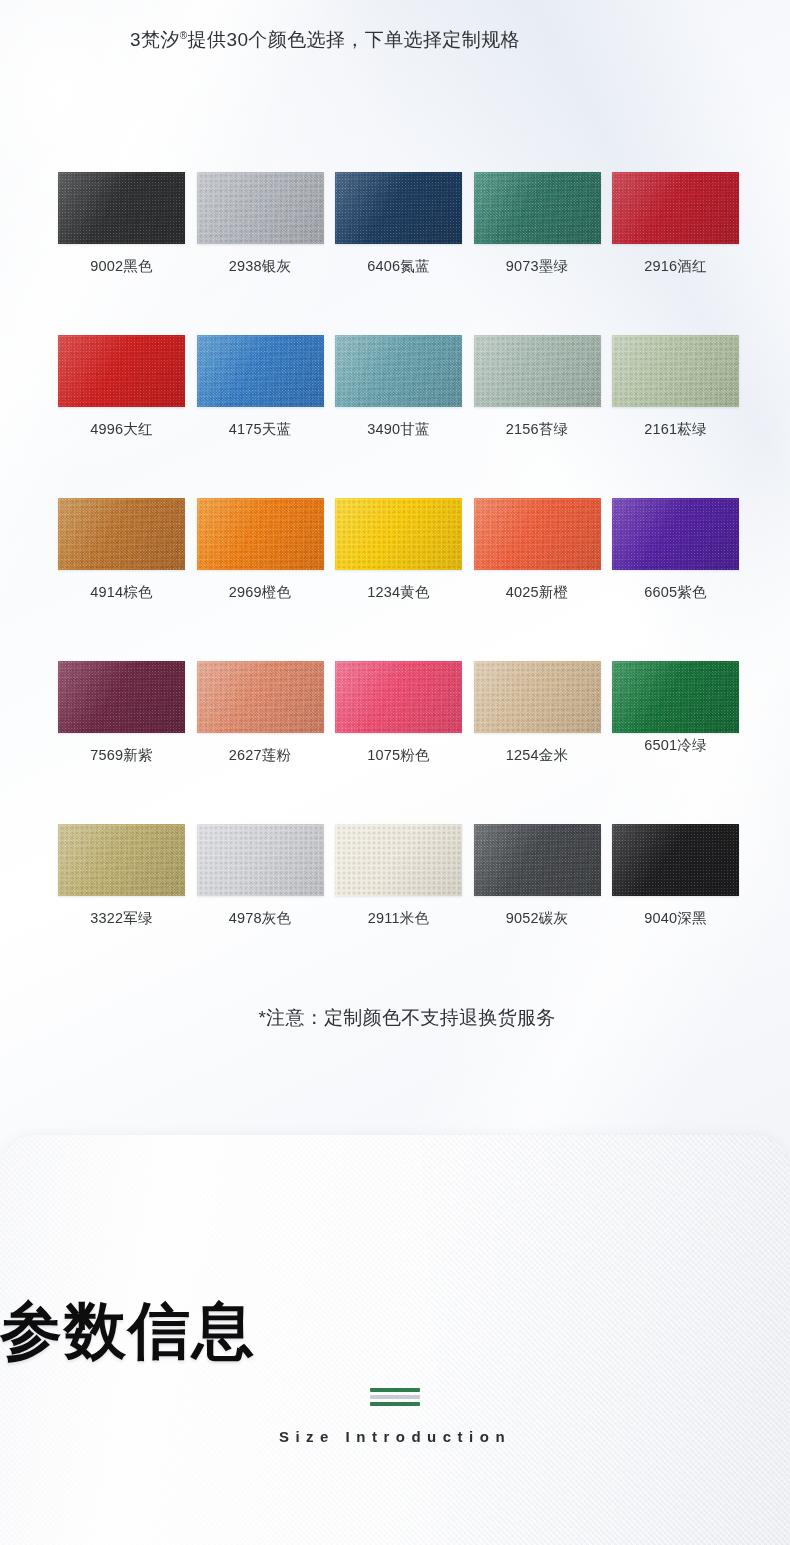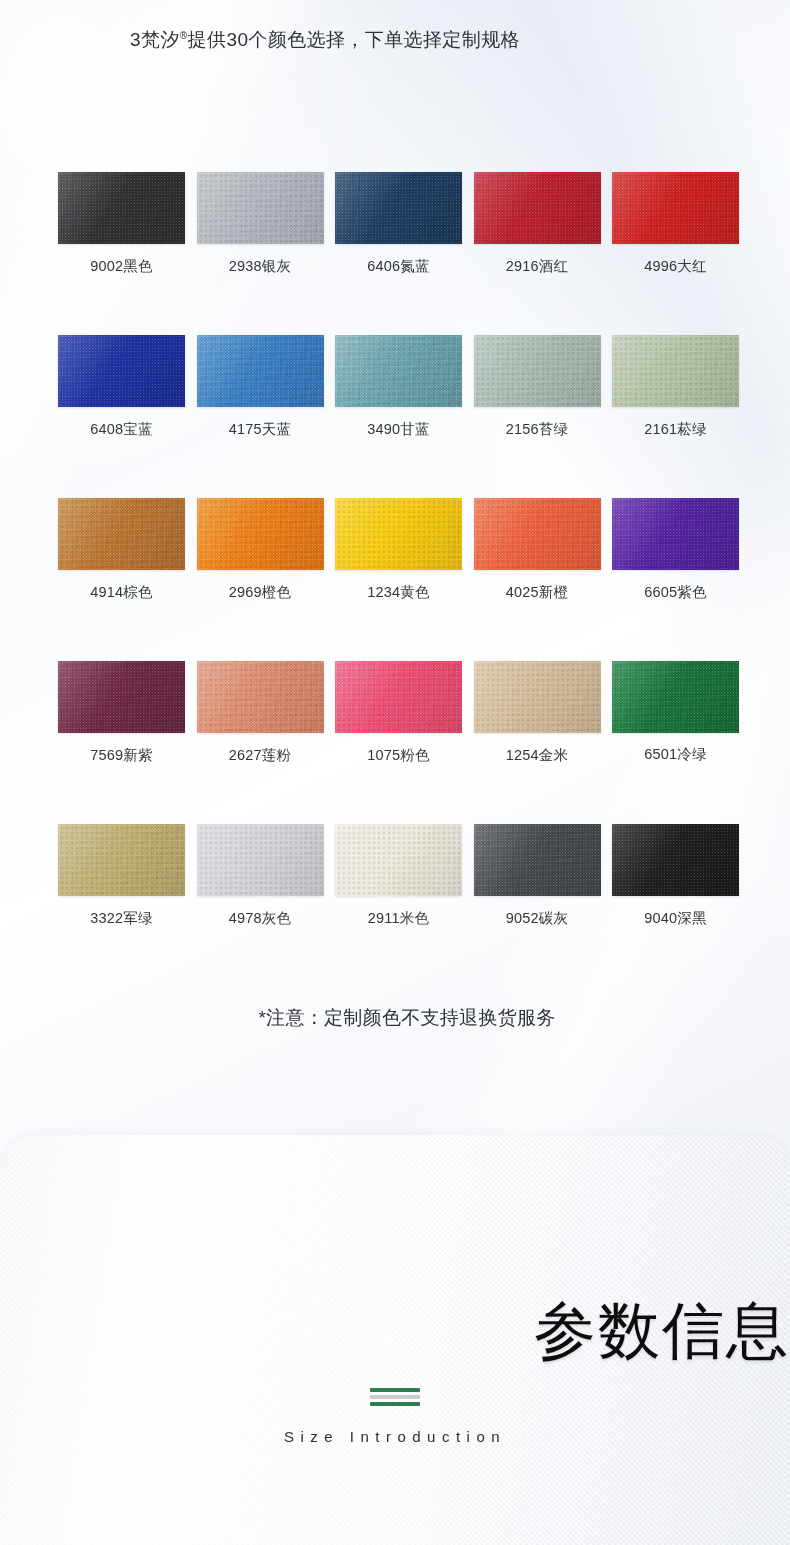--- a/index.html
+++ b/index.html
@@ -55,21 +55,21 @@
     background:
       repeating-linear-gradient(41deg, rgba(255,255,255,.10) 0 1px, rgba(0,0,0,.045) 1px 2px),
       repeating-linear-gradient(133deg, rgba(255,255,255,.07) 0 1px, rgba(0,0,0,.035) 1px 2px),
       linear-gradient(120deg, rgba(255,255,255,.13) 0%, rgba(255,255,255,0) 40%, rgba(0,0,0,.05) 100%);
     mix-blend-mode:overlay;
   }
   .swatch-label {
     margin-top:13px; text-align:center;
     font-size:14.5px; color:#333739; letter-spacing:.2px; white-space:nowrap;
   }
-  .swatch-cell.raised .swatch-label { margin-top:12px; }
+  .swatch-cell.raised .swatch-label { margin-top:3px; }
 
   
   .note {
     position:absolute; left:12px; top:1005px; width:790px;
     text-align:center; font-size:19px; color:#2f3338; letter-spacing:.3px;
   }
 
   
   .bottom-panel {
     position:absolute; left:0; top:1135px; width:790px; height:410px;
@@ -87,38 +87,38 @@
     opacity:.55;
   }
   .bottom-panel::after {
     content:""; position:absolute; left:-10%; top:-40%; width:65%; height:190%;
     background:linear-gradient(103deg, rgba(255,255,255,0) 0%, rgba(255,255,255,.9) 45%, rgba(255,255,255,0) 100%);
     transform:rotate(-4deg);
   }
 
   .section-title {
     position:absolute; left:0; top:1300px; width:790px;
-    text-align:right;
-    font-size:62px; font-weight:normal; color:#0d0d0d;
+    text-align:left;
+    font-size:62px; font-weight:bold; color:#0d0d0d;
     letter-spacing:2px; line-height:1;
     text-shadow:0 2px 3px rgba(120,130,150,.22);
   }
   .section-divider {
     position:absolute; left:50%; top:1388px; transform:translateX(-50%);
     width:50px;
   }
   .section-divider span { display:block; height:4px; border-radius:1px; }
   .section-divider .bar-top    { background:#2f7d4f; }
   .section-divider .bar-mid    { background:#c9ccd1; margin-top:3px; }
   .section-divider .bar-bottom { background:#2f7d4f; margin-top:3px; }
 
   .section-subtitle {
     position:absolute; left:0; top:1428px; width:790px;
     text-align:center;
-    font-size:15px; font-weight:normal; color:#2b2f33;
+    font-size:15px; font-weight:bold; color:#2b2f33;
     letter-spacing:6.5px;
   }
 </style>
 </head>
 <body>
 
 <div class="sheen"></div>
 
 <div class="header">
   <div class="header-title">
@@ -133,30 +133,30 @@
     </div>
     <div class="swatch-cell">
       <div class="swatch-chip" style="background-color: rgb(179, 184, 191); background-image: radial-gradient(rgba(255, 255, 255, 0.16) 40%, rgba(0, 0, 0, 0) 41%), radial-gradient(rgba(0, 0, 0, 0.1) 40%, rgba(0, 0, 0, 0) 41%), linear-gradient(125deg, rgba(255, 255, 255, 0.18) 0%, rgba(255, 255, 255, 0) 45%, rgba(0, 0, 0, 0.1) 100%); background-position: 0px 0px, 1.5px 1.5px, 0px 0px;"></div>
       <div class="swatch-label">2938银灰</div>
     </div>
     <div class="swatch-cell">
       <div class="swatch-chip" style="background-color: rgb(30, 60, 94); background-image: radial-gradient(rgba(255, 255, 255, 0.16) 40%, rgba(0, 0, 0, 0) 41%), radial-gradient(rgba(0, 0, 0, 0.1) 40%, rgba(0, 0, 0, 0) 41%), linear-gradient(125deg, rgba(255, 255, 255, 0.18) 0%, rgba(255, 255, 255, 0) 45%, rgba(0, 0, 0, 0.1) 100%); background-position: 0px 0px, 1.5px 1.5px, 0px 0px;"></div>
       <div class="swatch-label">6406氮蓝</div>
     </div>
     <div class="swatch-cell">
+      <div class="swatch-chip" style="background-color: rgb(50, 116, 101); background-image: radial-gradient(rgba(255, 255, 255, 0.16) 40%, rgba(0, 0, 0, 0) 41%), radial-gradient(rgba(0, 0, 0, 0.1) 40%, rgba(0, 0, 0, 0) 41%), linear-gradient(125deg, rgba(255, 255, 255, 0.18) 0%, rgba(255, 255, 255, 0) 45%, rgba(0, 0, 0, 0.1) 100%); background-position: 0px 0px, 1.5px 1.5px, 0px 0px;"></div>
+      <div class="swatch-label">9073墨绿</div>
+    </div>
+    <div class="swatch-cell">
       <div class="swatch-chip" style="background-color: rgb(187, 31, 45); background-image: radial-gradient(rgba(255, 255, 255, 0.16) 40%, rgba(0, 0, 0, 0) 41%), radial-gradient(rgba(0, 0, 0, 0.1) 40%, rgba(0, 0, 0, 0) 41%), linear-gradient(125deg, rgba(255, 255, 255, 0.18) 0%, rgba(255, 255, 255, 0) 45%, rgba(0, 0, 0, 0.1) 100%); background-position: 0px 0px, 1.5px 1.5px, 0px 0px;"></div>
       <div class="swatch-label">2916酒红</div>
     </div>
     <div class="swatch-cell">
       <div class="swatch-chip" style="background-color: rgb(207, 32, 32); background-image: radial-gradient(rgba(255, 255, 255, 0.16) 40%, rgba(0, 0, 0, 0) 41%), radial-gradient(rgba(0, 0, 0, 0.1) 40%, rgba(0, 0, 0, 0) 41%), linear-gradient(125deg, rgba(255, 255, 255, 0.18) 0%, rgba(255, 255, 255, 0) 45%, rgba(0, 0, 0, 0.1) 100%); background-position: 0px 0px, 1.5px 1.5px, 0px 0px;"></div>
       <div class="swatch-label">4996大红</div>
-    </div>
-    <div class="swatch-cell">
-      <div class="swatch-chip" style="background-color: rgb(30, 47, 158); background-image: radial-gradient(rgba(255, 255, 255, 0.16) 40%, rgba(0, 0, 0, 0) 41%), radial-gradient(rgba(0, 0, 0, 0.1) 40%, rgba(0, 0, 0, 0) 41%), linear-gradient(125deg, rgba(255, 255, 255, 0.18) 0%, rgba(255, 255, 255, 0) 45%, rgba(0, 0, 0, 0.1) 100%); background-position: 0px 0px, 1.5px 1.5px, 0px 0px;"></div>
-      <div class="swatch-label">6408宝蓝</div>
     </div>
     <div class="swatch-cell">
       <div class="swatch-chip" style="background-color: rgb(58, 124, 196); background-image: radial-gradient(rgba(255, 255, 255, 0.16) 40%, rgba(0, 0, 0, 0) 41%), radial-gradient(rgba(0, 0, 0, 0.1) 40%, rgba(0, 0, 0, 0) 41%), linear-gradient(125deg, rgba(255, 255, 255, 0.18) 0%, rgba(255, 255, 255, 0) 45%, rgba(0, 0, 0, 0.1) 100%); background-position: 0px 0px, 1.5px 1.5px, 0px 0px;"></div>
       <div class="swatch-label">4175天蓝</div>
     </div>
     <div class="swatch-cell">
       <div class="swatch-chip" style="background-color: rgb(106, 163, 174); background-image: radial-gradient(rgba(255, 255, 255, 0.16) 40%, rgba(0, 0, 0, 0) 41%), radial-gradient(rgba(0, 0, 0, 0.1) 40%, rgba(0, 0, 0, 0) 41%), linear-gradient(125deg, rgba(255, 255, 255, 0.18) 0%, rgba(255, 255, 255, 0) 45%, rgba(0, 0, 0, 0.1) 100%); background-position: 0px 0px, 1.5px 1.5px, 0px 0px;"></div>
       <div class="swatch-label">3490甘蓝</div>
     </div>
     <div class="swatch-cell">

